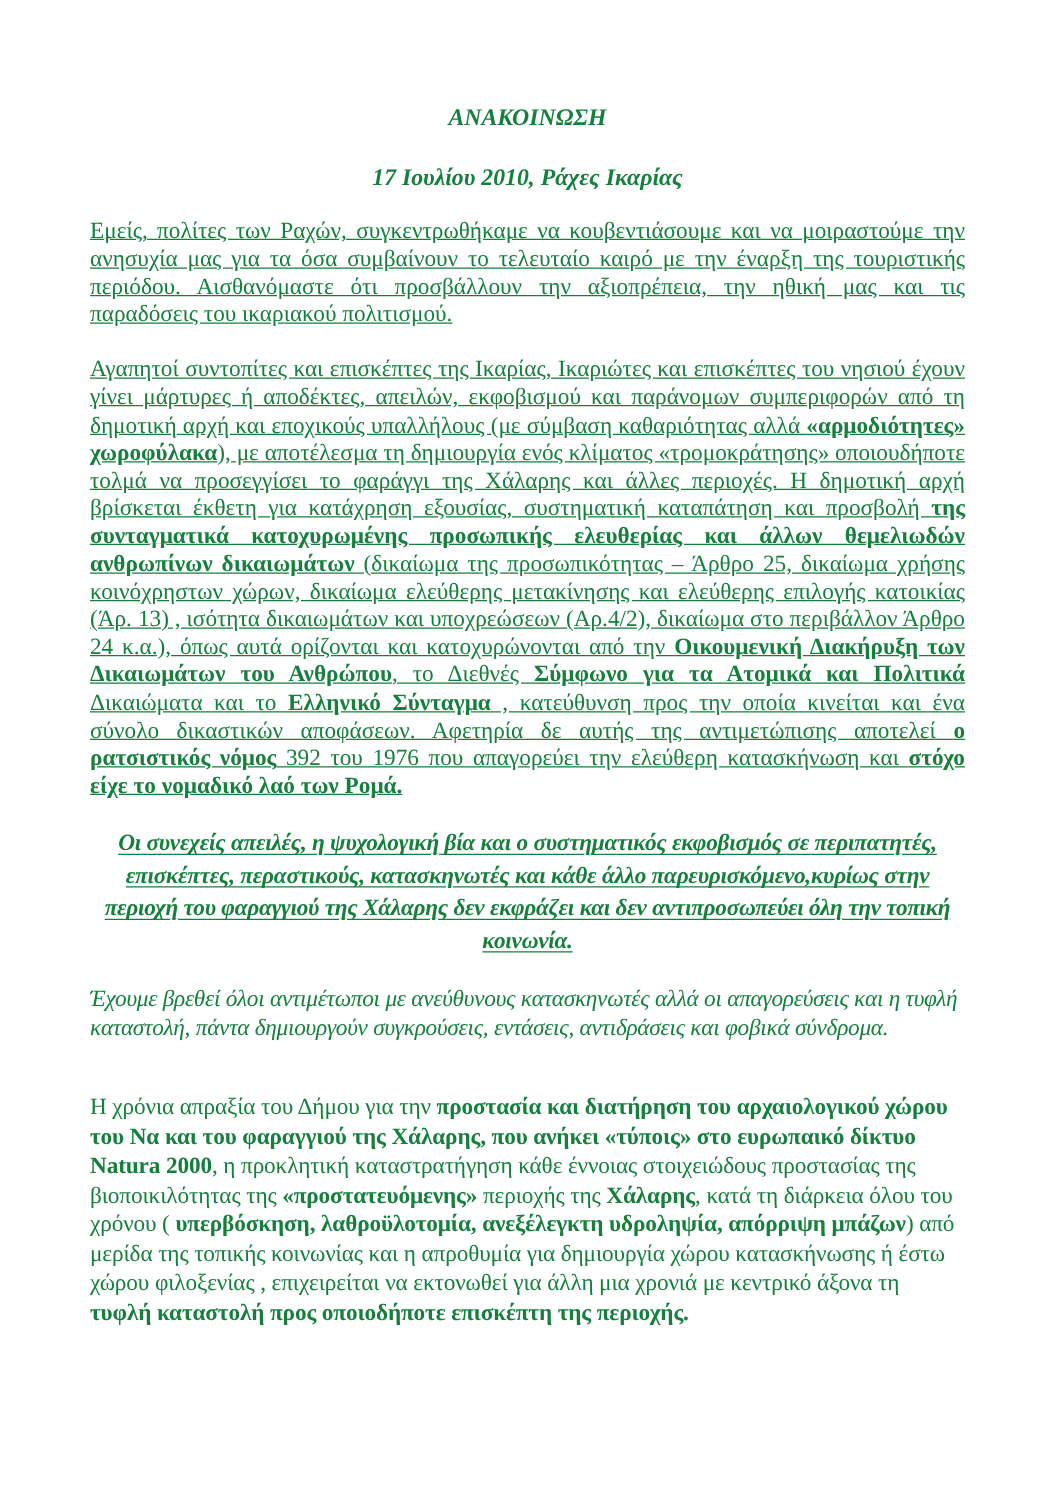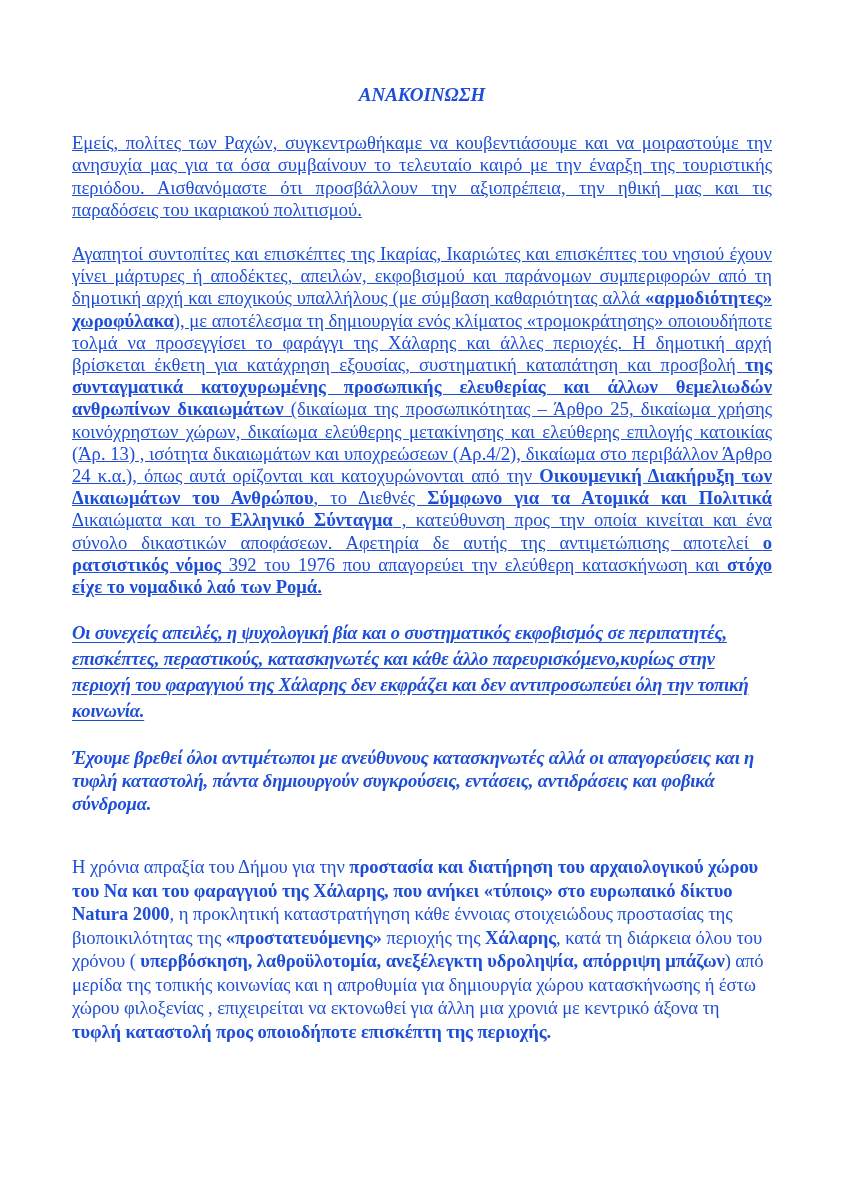--- a/index.html
+++ b/index.html
@@ -1,42 +1,43 @@
 <!DOCTYPE html>
 <html><head>
 <meta charset="utf-8">
 <style>
   html, body { margin: 0; padding: 0; background: #ffffff; }
   body { width: 848px; height: 1200px; position: relative; overflow: hidden; }
   .page {
     position: absolute; left: 72px; top: 84px; width: 700px;
     font-family: "Liberation Serif", "DejaVu Serif", serif;
-    font-size: 18.6px; line-height: 22.2px; color: #1d4ed8;
+    font-size: 18.6px; line-height: 22.2px; color: #15803d;
   }
   .title {
     text-align: center; font-weight: bold; font-style: italic;
     font-size: 19px; margin: 0 0 26px 0;
   }
   .dateline {
     text-align: center; font-weight: bold; font-style: italic;
     font-size: 19px; margin: 0 0 20px 0;
   }
   p { margin: 0 0 22px 0; }
   .justify { text-align: justify; text-decoration: underline; }
   .left { text-align: left; }
   b { font-weight: bold; }
-  .ul-italic { font-weight: bold; font-style: italic; text-decoration: underline; text-underline-offset: 3px; line-height: 26px; letter-spacing: -0.2px; }
-  .bold-italic { font-weight: bold; font-style: italic; line-height: 23px; letter-spacing: -0.2px; }
+  .ul-italic { font-weight: bold; font-style: italic; text-decoration: underline; text-underline-offset: 3px; line-height: 26px; letter-spacing: -0.2px; text-align: center; }
+  .bold-italic { font-weight: normal; font-style: italic; line-height: 23px; letter-spacing: -0.2px; }
   .p4 { line-height: 23.5px; letter-spacing: -0.1px; margin-top: 40px; }
 </style>
 </head>
 <body>
 
 <div class="page">
   <div class="title">ΑΝΑΚΟΙΝΩΣΗ</div>
+  <div class="dateline">17 Ιουλίου 2010, Ράχες Ικαρίας</div>
 
   <p class="justify"><span>Εμείς, πολίτες των Ραχών, συγκεντρωθήκαμε να κουβεντιάσουμε και να μοιραστούμε την ανησυχία μας για τα όσα συμβαίνουν το τελευταίο καιρό με την έναρξη της τουριστικής περιόδου. Αισθανόμαστε ότι προσβάλλουν την αξιοπρέπεια, την ηθική μας και τις παραδόσεις του ικαριακού πολιτισμού.</span></p>
 
   <p class="justify"><span>Αγαπητοί συντοπίτες και επισκέπτες της Ικαρίας, Ικαριώτες και επισκέπτες του νησιού έχουν γίνει μάρτυρες ή αποδέκτες, απειλών, εκφοβισμού και παράνομων συμπεριφορών από τη δημοτική αρχή και εποχικούς υπαλλήλους (με σύμβαση καθαριότητας αλλά </span><b>«αρμοδιότητες» χωροφύλακα</b><span>), με αποτέλεσμα τη δημιουργία ενός κλίματος «τρομοκράτησης» οποιουδήποτε τολμά να προσεγγίσει το φαράγγι της Χάλαρης και άλλες περιοχές. Η δημοτική αρχή βρίσκεται έκθετη για κατάχρηση εξουσίας, συστηματική καταπάτηση και προσβολή </span><b>της συνταγματικά κατοχυρωμένης προσωπικής ελευθερίας και άλλων θεμελιωδών ανθρωπίνων δικαιωμάτων</b><span> (δικαίωμα της προσωπικότητας – Άρθρο 25, δικαίωμα χρήσης κοινόχρηστων χώρων, δικαίωμα ελεύθερης μετακίνησης και ελεύθερης επιλογής κατοικίας (Άρ. 13) , ισότητα δικαιωμάτων και υποχρεώσεων (Αρ.4/2), δικαίωμα στο περιβάλλον Άρθρο 24 κ.α.), όπως αυτά ορίζονται και κατοχυρώνονται από την </span><b>Οικουμενική Διακήρυξη των Δικαιωμάτων του Ανθρώπου</b><span>, το Διεθνές </span><b>Σύμφωνο για τα Ατομικά και Πολιτικά</b><span> Δικαιώματα και  το </span><b>Ελληνικό Σύνταγμα</b><span> , κατεύθυνση προς την οποία κινείται και ένα σύνολο δικαστικών αποφάσεων. Αφετηρία δε αυτής της αντιμετώπισης αποτελεί </span><b>ο ρατσιστικός νόμος</b><span> 392 του 1976 που απαγορεύει την ελεύθερη κατασκήνωση και </span><b>στόχο είχε το νομαδικό λαό των Ρομά.</b></p>
 
   <p class="left ul-italic"><span>Οι συνεχείς απειλές, η ψυχολογική βία και ο συστηματικός εκφοβισμός σε περιπατητές, επισκέπτες, περαστικούς, κατασκηνωτές και κάθε άλλο παρευρισκόμενο,κυρίως στην περιοχή του φαραγγιού της Χάλαρης δεν εκφράζει και δεν αντιπροσωπεύει όλη την τοπική κοινωνία.</span></p>
 
   <p class="left bold-italic"><span>Έχουμε βρεθεί όλοι αντιμέτωποι με ανεύθυνους κατασκηνωτές αλλά οι απαγορεύσεις και η τυφλή καταστολή, πάντα δημιουργούν συγκρούσεις, εντάσεις, αντιδράσεις και φοβικά σύνδρομα.</span></p>
 
   <p class="left p4"><span>Η χρόνια απραξία του Δήμου για την </span><b>προστασία και διατήρηση του αρχαιολογικού χώρου του Να και του φαραγγιού της Χάλαρης, που ανήκει «τύποις» στο ευρωπαικό δίκτυο Natura 2000</b><span>, η προκλητική καταστρατήγηση κάθε έννοιας  στοιχειώδους προστασίας της βιοποικιλότητας της </span><b>«προστατευόμενης»</b><span> περιοχής της </span><b>Χάλαρης</b><span>, κατά τη διάρκεια όλου του χρόνου ( </span><b>υπερβόσκηση, λαθροϋλοτομία, ανεξέλεγκτη υδροληψία, απόρριψη μπάζων</b><span>) από μερίδα της τοπικής κοινωνίας  και η απροθυμία για δημιουργία χώρου κατασκήνωσης ή έστω χώρου φιλοξενίας , επιχειρείται να εκτονωθεί για άλλη μια χρονιά με κεντρικό άξονα τη </span><b>τυφλή καταστολή προς οποιοδήποτε επισκέπτη της περιοχής.</b></p>

